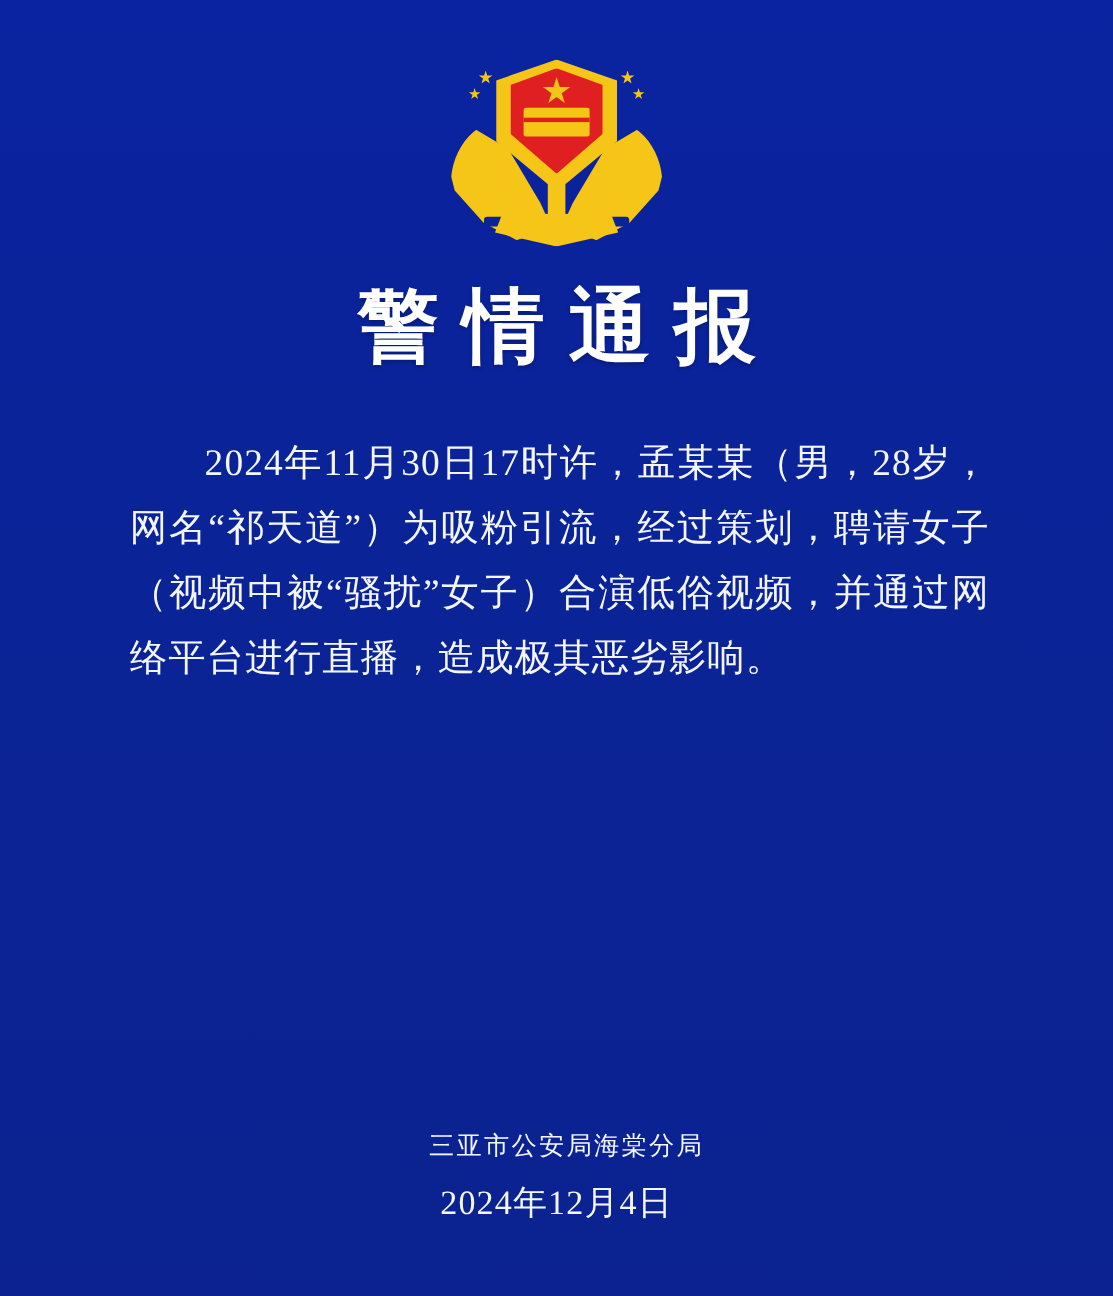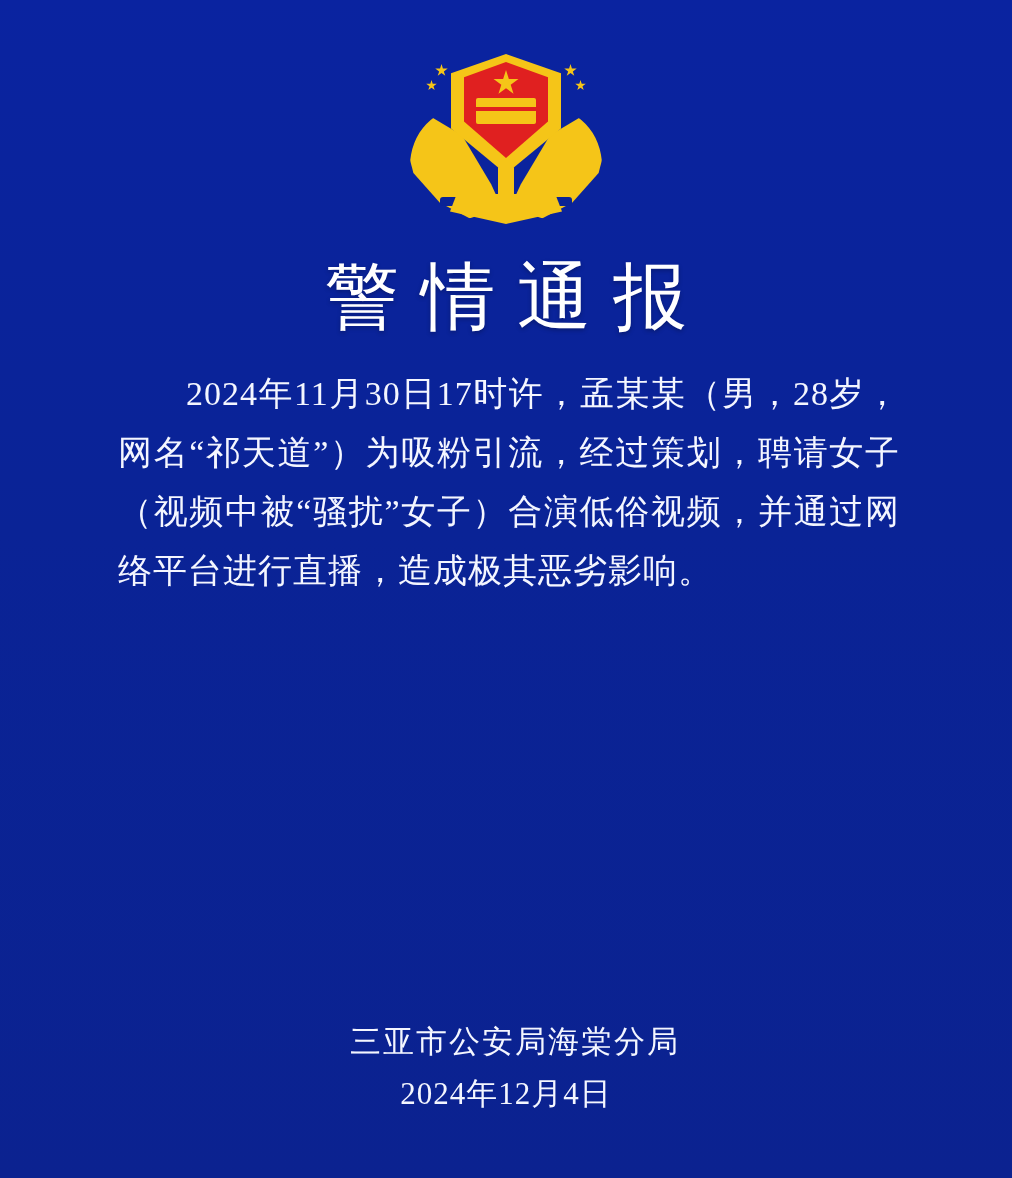--- a/index.html
+++ b/index.html
@@ -143,30 +143,30 @@
   
   .title {
     position: absolute;
     top: 248px;
     left: 0;
     width: 100%;
     text-align: center;
     font-size: 74px;
     letter-spacing: 22px;
     text-indent: 22px;
-    font-weight: 400;
+    font-weight: 700;
     font-family: "Liberation Serif", "DejaVu Serif", serif;
     color: #ffffff;
     text-shadow: 0 2px 4px rgba(0,0,0,0.25);
   }
 
   
   .body {
     position: absolute;
-    top: 364px;
+    top: 392px;
     left: 118px;
     width: 782px;
   }
   .para {
     font-size: 34px;
     line-height: 59px;
     text-align: justify;
     text-justify: inter-ideograph;
     text-indent: 2em;
     margin: 0 0 26px 0;
@@ -176,21 +176,21 @@
 
   
   .sign {
     position: absolute;
     bottom: 58px;
     left: 0;
     width: 100%;
     text-align: center;
   }
   .sign-org {
-    font-size: 31px;
+    font-size: 23px;
     line-height: 52px;
     letter-spacing: 2px;
     color: #f4f6ff;
     padding-left: 18px;
   }
   .sign-date {
     font-size: 31px;
     line-height: 52px;
     letter-spacing: 1px;
     color: #f4f6ff;

